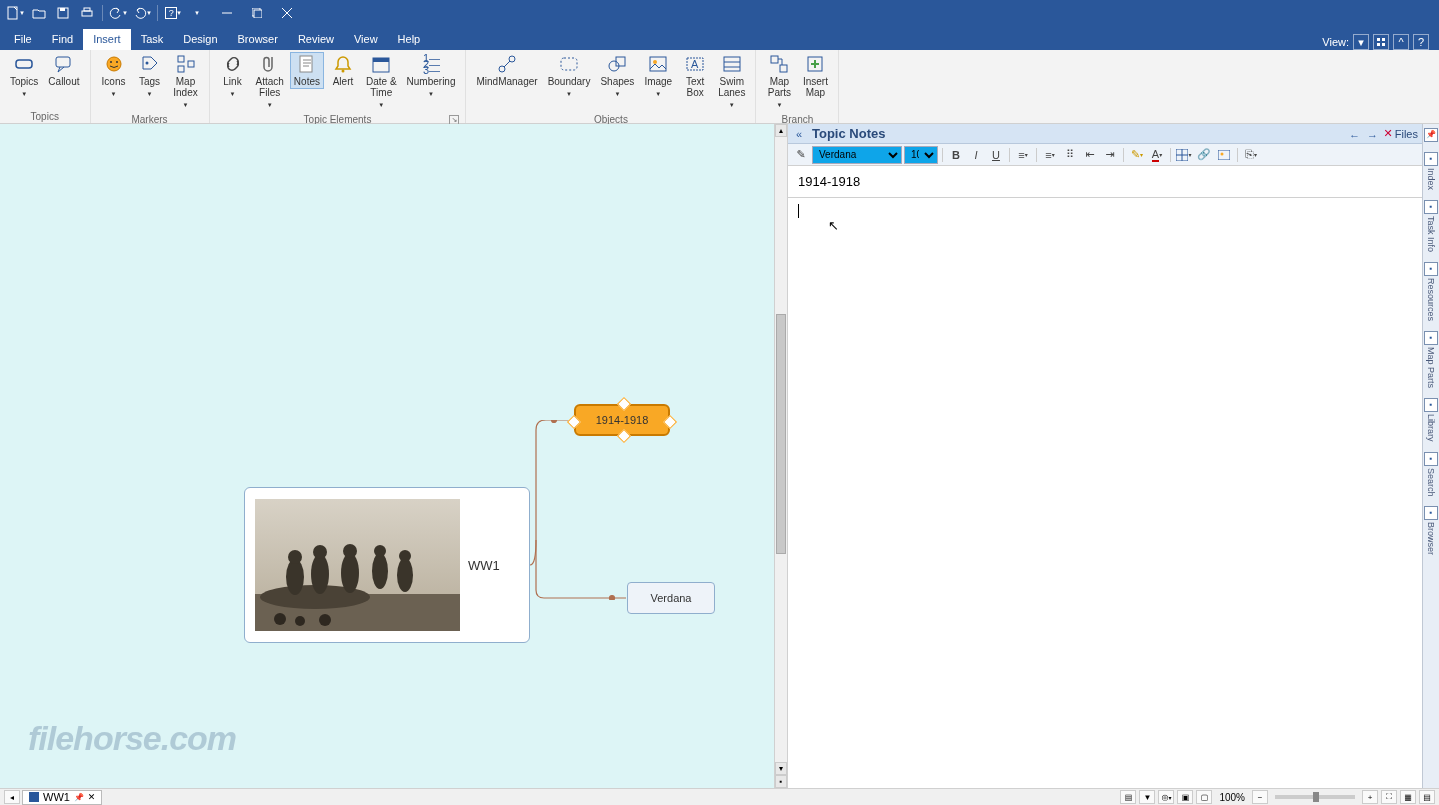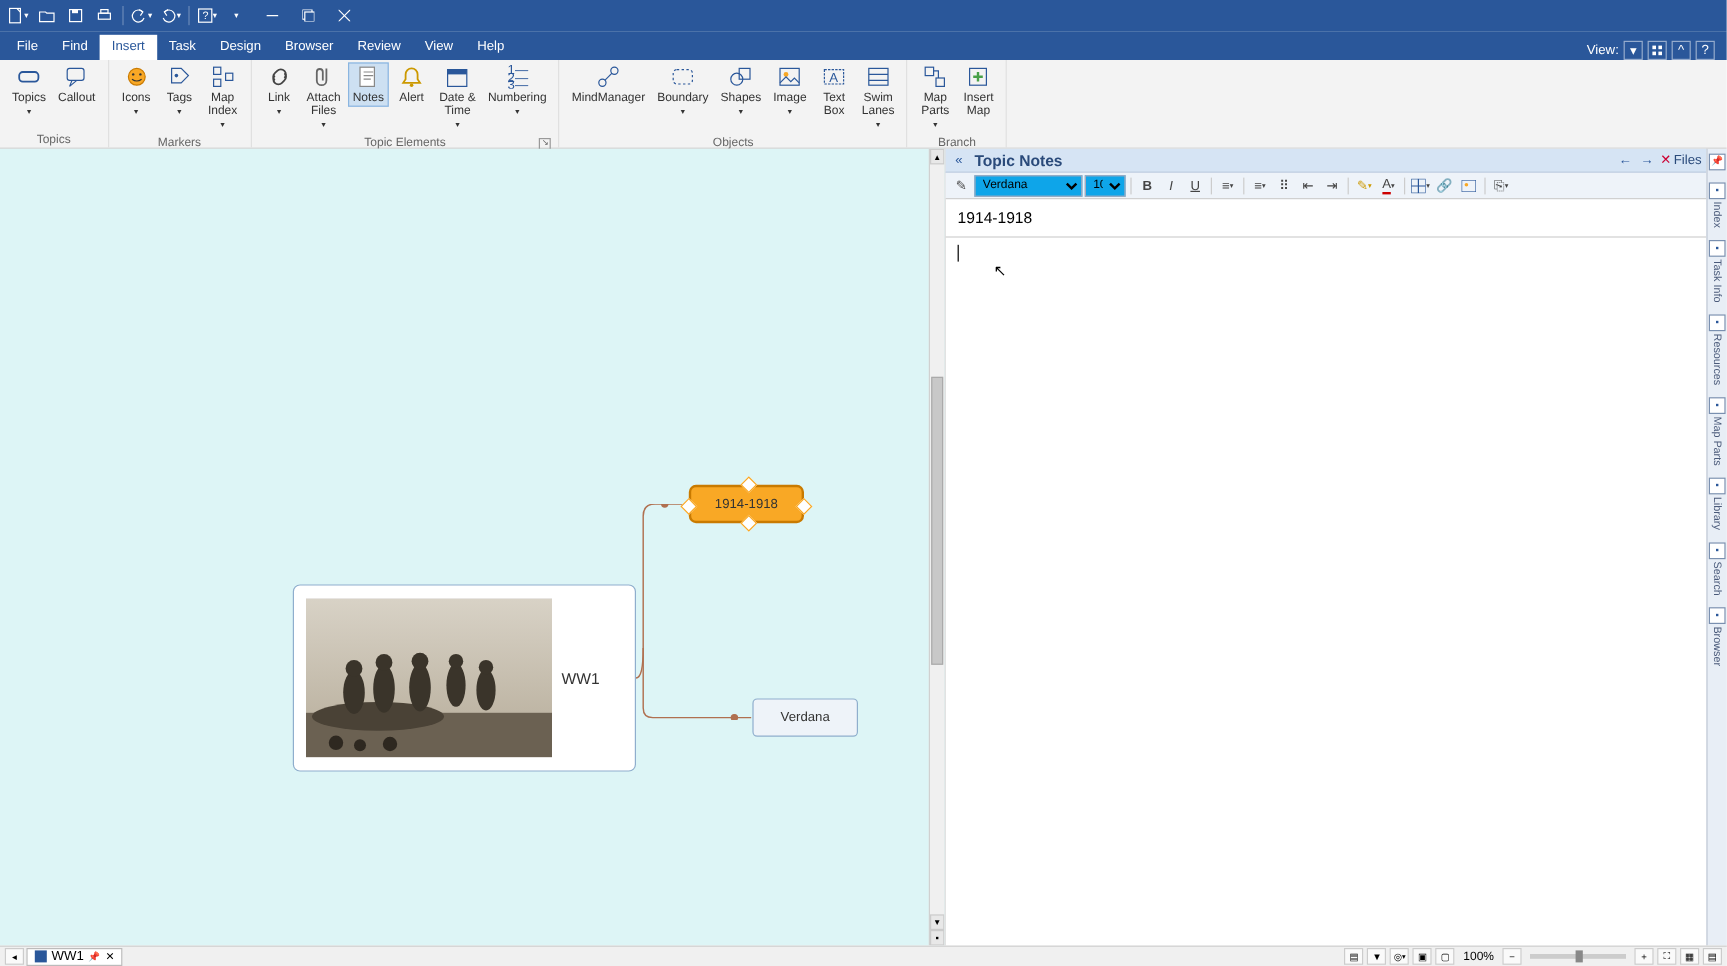--- a/index.html
+++ b/index.html
@@ -414,20 +414,21 @@
     <div class="sub-topic1">
       <span>1914-1918</span>
       <div class="sel-handle" style="top:-7px;left:43px"></div>
       <div class="sel-handle" style="bottom:-7px;left:43px"></div>
       <div class="sel-handle" style="left:-7px;top:11px"></div>
       <div class="sel-handle" style="right:-7px;top:11px"></div>
     </div>
     <div class="sub-topic2">
       <span>Verdana</span>
     </div>
+    <div class="watermark">filehorse.com</div>
     <div class="canvas-scroll-v">
       <div class="scroll-arrow">▴</div>
       <div class="scroll-thumb-v"></div>
       <div class="scroll-arrow" style="position:absolute;bottom:13px;left:0;right:0">▾</div>
       <div class="scroll-arrow" style="position:absolute;bottom:0;left:0;right:0">▪</div>
     </div>
   </div>
 
   <div class="notes-panel">
     <div class="notes-hdr">

